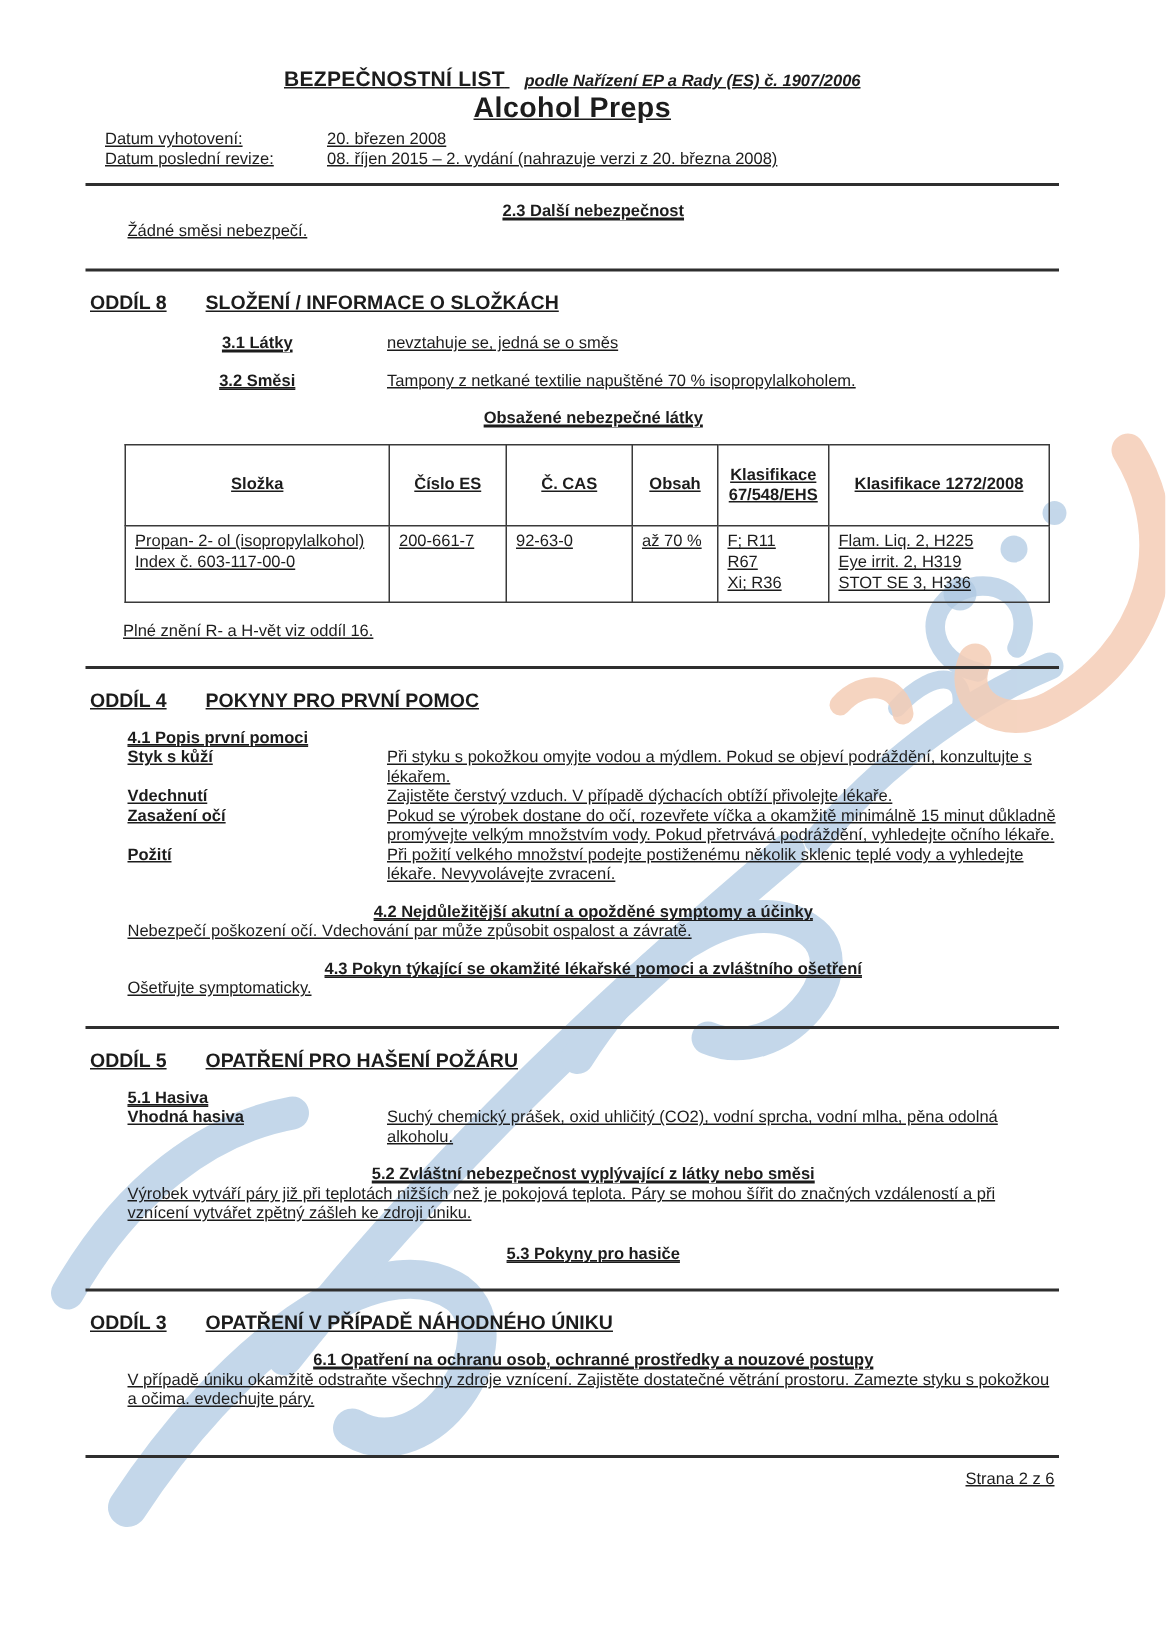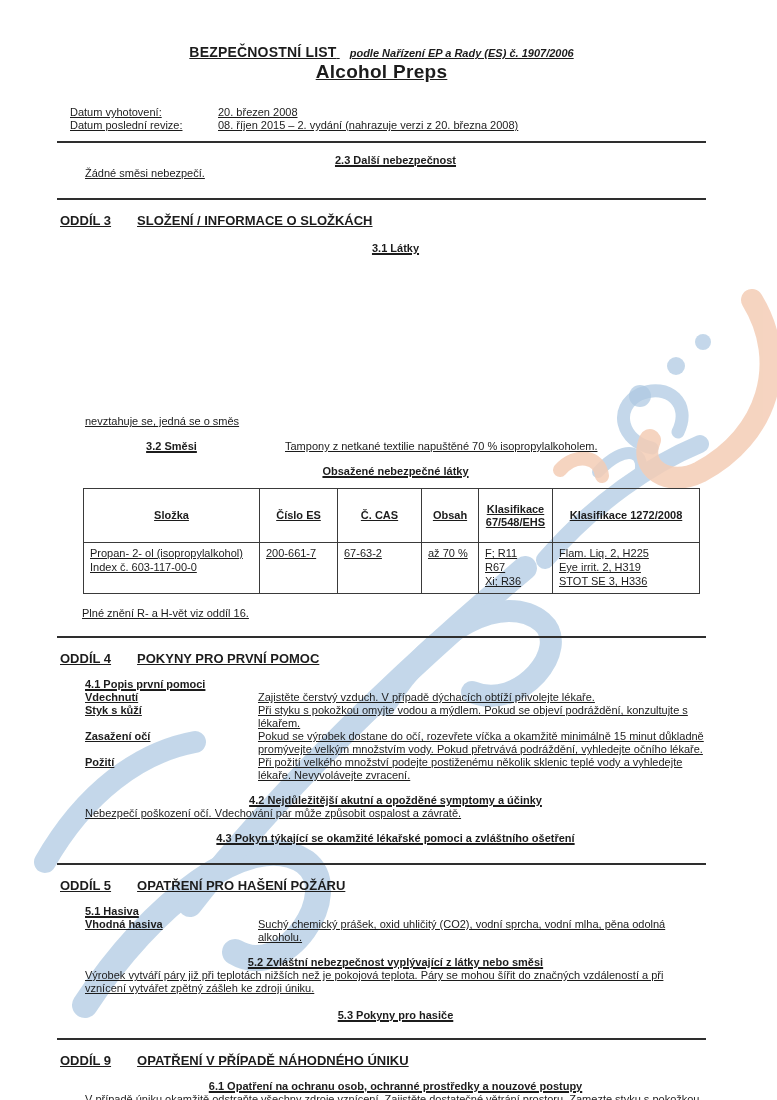--- a/index.html
+++ b/index.html
@@ -19,35 +19,35 @@
   .rule.r3 { margin-top:16px; }
   .rule.r4 { margin-top:18px; }
   .rule.r5 { margin-top:16px; }
   .rule.r-final { margin-top:30px; }
 
   .doc-title-line { margin-top:46px; text-align:center; }
   .doc-type { font-size:14px; font-weight:bold; letter-spacing:.2px; }
   .doc-note { font-size:11px; font-weight:bold; font-style:italic; margin-left:10px; }
   .product-title { margin-top:5px; text-align:center; font-size:19px; font-weight:bold; letter-spacing:.3px; }
 
-  .dates { margin-top:28px; padding-left:13px; }
+  .dates { margin-top:8px; padding-left:13px; }
   .date-row { display:flex; }
   .date-label { flex:0 0 148px; }
 
   .subhead { font-weight:bold; text-decoration:underline; text-underline-offset:2px;text-align:center; }
   .indent { padding-left:28px; }
   .mt-title { margin-top:11px; }
 
   .sec-head { display:flex; gap:26px; padding-left:3px; font-size:13px; font-weight:bold; line-height:15px; margin-top:13px; }
 
   .def-row { display:flex; padding-left:28px; }
   .def-row .def-label { flex:0 0 173px; font-weight:bold; }
   .def-row .def-value { flex:1; }
-  .row-31 { margin-top:14px;flex-direction:column; }
-  .row-32 { margin-top:12px;gap:27px; }
+  .row-31 { margin-top:14px; }
+  .row-32 { margin-top:12px; }
   .tbl-title { margin-top:12px; }
 
   table.haz { border-collapse:collapse; margin-left:26px; margin-top:10px; table-layout:fixed; width:616px; }
   table.haz th, table.haz td { border:1px solid #3a3a3a; font-size:11px; }
   table.haz th { font-weight:bold; text-align:center; vertical-align:middle; height:54px; padding:2px 4px; line-height:13px; }
   table.haz td { vertical-align:top; padding:3px 6px 5px 6px; line-height:14px; white-space:pre-line; height:48px; }
   .note { margin-top:13px; padding-left:25px; }
 
   .sub-block { margin-top:12px; }
   .sub-block .sb-body { margin-top:0; }
@@ -103,21 +103,21 @@
     <hr class="rule r-top">
 
     <div class="indent mt-title">
       <div class="subhead">2.3 Další nebezpečnost</div>
       <div>Žádné směsi nebezpečí.</div>
     </div>
 
     <hr class="rule r2">
 
     <div class="sec-head">
-      <span>ODDÍL 3</span>
+      <span>ODDÍL 8</span>
       <span>SLOŽENÍ / INFORMACE O SLOŽKÁCH</span>
     </div>
 
     <div class="def-row row-31">
       <span class="def-label subhead">3.1 Látky</span>
       <span class="def-value">nevztahuje se, jedná se o směs</span>
     </div>
     <div class="def-row row-32">
       <span class="def-label subhead">3.2 Směsi</span>
       <span class="def-value">Tampony z netkané textilie napuštěné 70 % isopropylalkoholem.</span>
@@ -142,21 +142,21 @@
           <th>Obsah</th>
           <th>Klasifikace 67/548/EHS</th>
           <th>Klasifikace 1272/2008</th>
         </tr>
       </thead>
       <tbody>
         <tr>
           <td>Propan- 2- ol (isopropylalkohol)
 Index č. 603-117-00-0</td>
           <td>200-661-7</td>
-          <td>67-63-2</td>
+          <td>92-63-0</td>
           <td>až 70 %</td>
           <td>F; R11
 R67
 Xi; R36</td>
           <td>Flam. Liq. 2, H225
 Eye irrit. 2, H319
 STOT SE 3, H336</td>
         </tr>
       </tbody>
     </table>
@@ -168,44 +168,45 @@
     <div class="sec-head">
       <span>ODDÍL 4</span>
       <span>POKYNY PRO PRVNÍ POMOC</span>
     </div>
 
     <div class="indent sub-block">
       <span class="subhead">4.1 Popis první pomoci</span>
     </div>
     <div class="aid-rows">
       <div class="def-row">
+        <span class="def-label">Styk s kůží</span>
+        <span class="def-value">Při styku s pokožkou omyjte vodou a mýdlem.  Pokud se objeví podráždění, konzultujte s lékařem.</span>
+      </div>
+      <div class="def-row">
         <span class="def-label">Vdechnutí</span>
         <span class="def-value">Zajistěte čerstvý vzduch. V případě dýchacích obtíží přivolejte lékaře.</span>
       </div>
       <div class="def-row">
-        <span class="def-label">Styk s kůží</span>
-        <span class="def-value">Při styku s pokožkou omyjte vodou a mýdlem.  Pokud se objeví podráždění, konzultujte s lékařem.</span>
-      </div>
-      <div class="def-row">
         <span class="def-label">Zasažení očí</span>
         <span class="def-value">Pokud se výrobek dostane do očí, rozevřete víčka a okamžitě minimálně 15 minut důkladně promývejte velkým množstvím vody. Pokud přetrvává podráždění, vyhledejte očního lékaře.</span>
       </div>
       <div class="def-row">
         <span class="def-label">Požití</span>
         <span class="def-value">Při požití velkého množství podejte postiženému několik sklenic teplé vody a vyhledejte lékaře. Nevyvolávejte zvracení.</span>
       </div>
     </div>
 
     <div class="indent sub-block">
       <div class="subhead">4.2 Nejdůležitější akutní a opožděné symptomy a účinky</div>
       <div class="sb-body">Nebezpečí poškození očí. Vdechování par může způsobit ospalost a závratě.</div>
     </div>
 
     <div class="indent sub-block">
       <div class="subhead">4.3 Pokyn týkající se okamžité lékařské pomoci a zvláštního ošetření</div>
+      <div class="sb-body">Ošetřujte symptomaticky.</div>
     </div>
 
     <hr class="rule r4">
 
     <div class="sec-head">
       <span>ODDÍL 5</span>
       <span>OPATŘENÍ PRO HAŠENÍ POŽÁRU</span>
     </div>
 
     <div class="indent sub-block">
@@ -223,21 +224,21 @@
       <div class="sb-body">Výrobek vytváří páry již při teplotách nižších než je pokojová teplota. Páry se mohou šířit do značných vzdáleností a při vznícení vytvářet zpětný zášleh ke zdroji úniku.</div>
     </div>
 
     <div class="indent sub-block" style="margin-top:14px">
       <div class="subhead">5.3 Pokyny pro hasiče</div>
     </div>
 
     <hr class="rule r5">
 
     <div class="sec-head">
-      <span>ODDÍL 9</span>
+      <span>ODDÍL 3</span>
       <span>OPATŘENÍ V PŘÍPADĚ NÁHODNÉHO ÚNIKU</span>
     </div>
 
     <div class="indent sub-block">
       <div class="subhead">6.1 Opatření na ochranu osob, ochranné prostředky a nouzové postupy</div>
       <div class="sb-body">V případě úniku okamžitě odstraňte všechny zdroje vznícení. Zajistěte dostatečné větrání prostoru. Zamezte styku s pokožkou a očima. evdechujte páry.</div>
     </div>
 
     <hr class="rule r-final">
 

